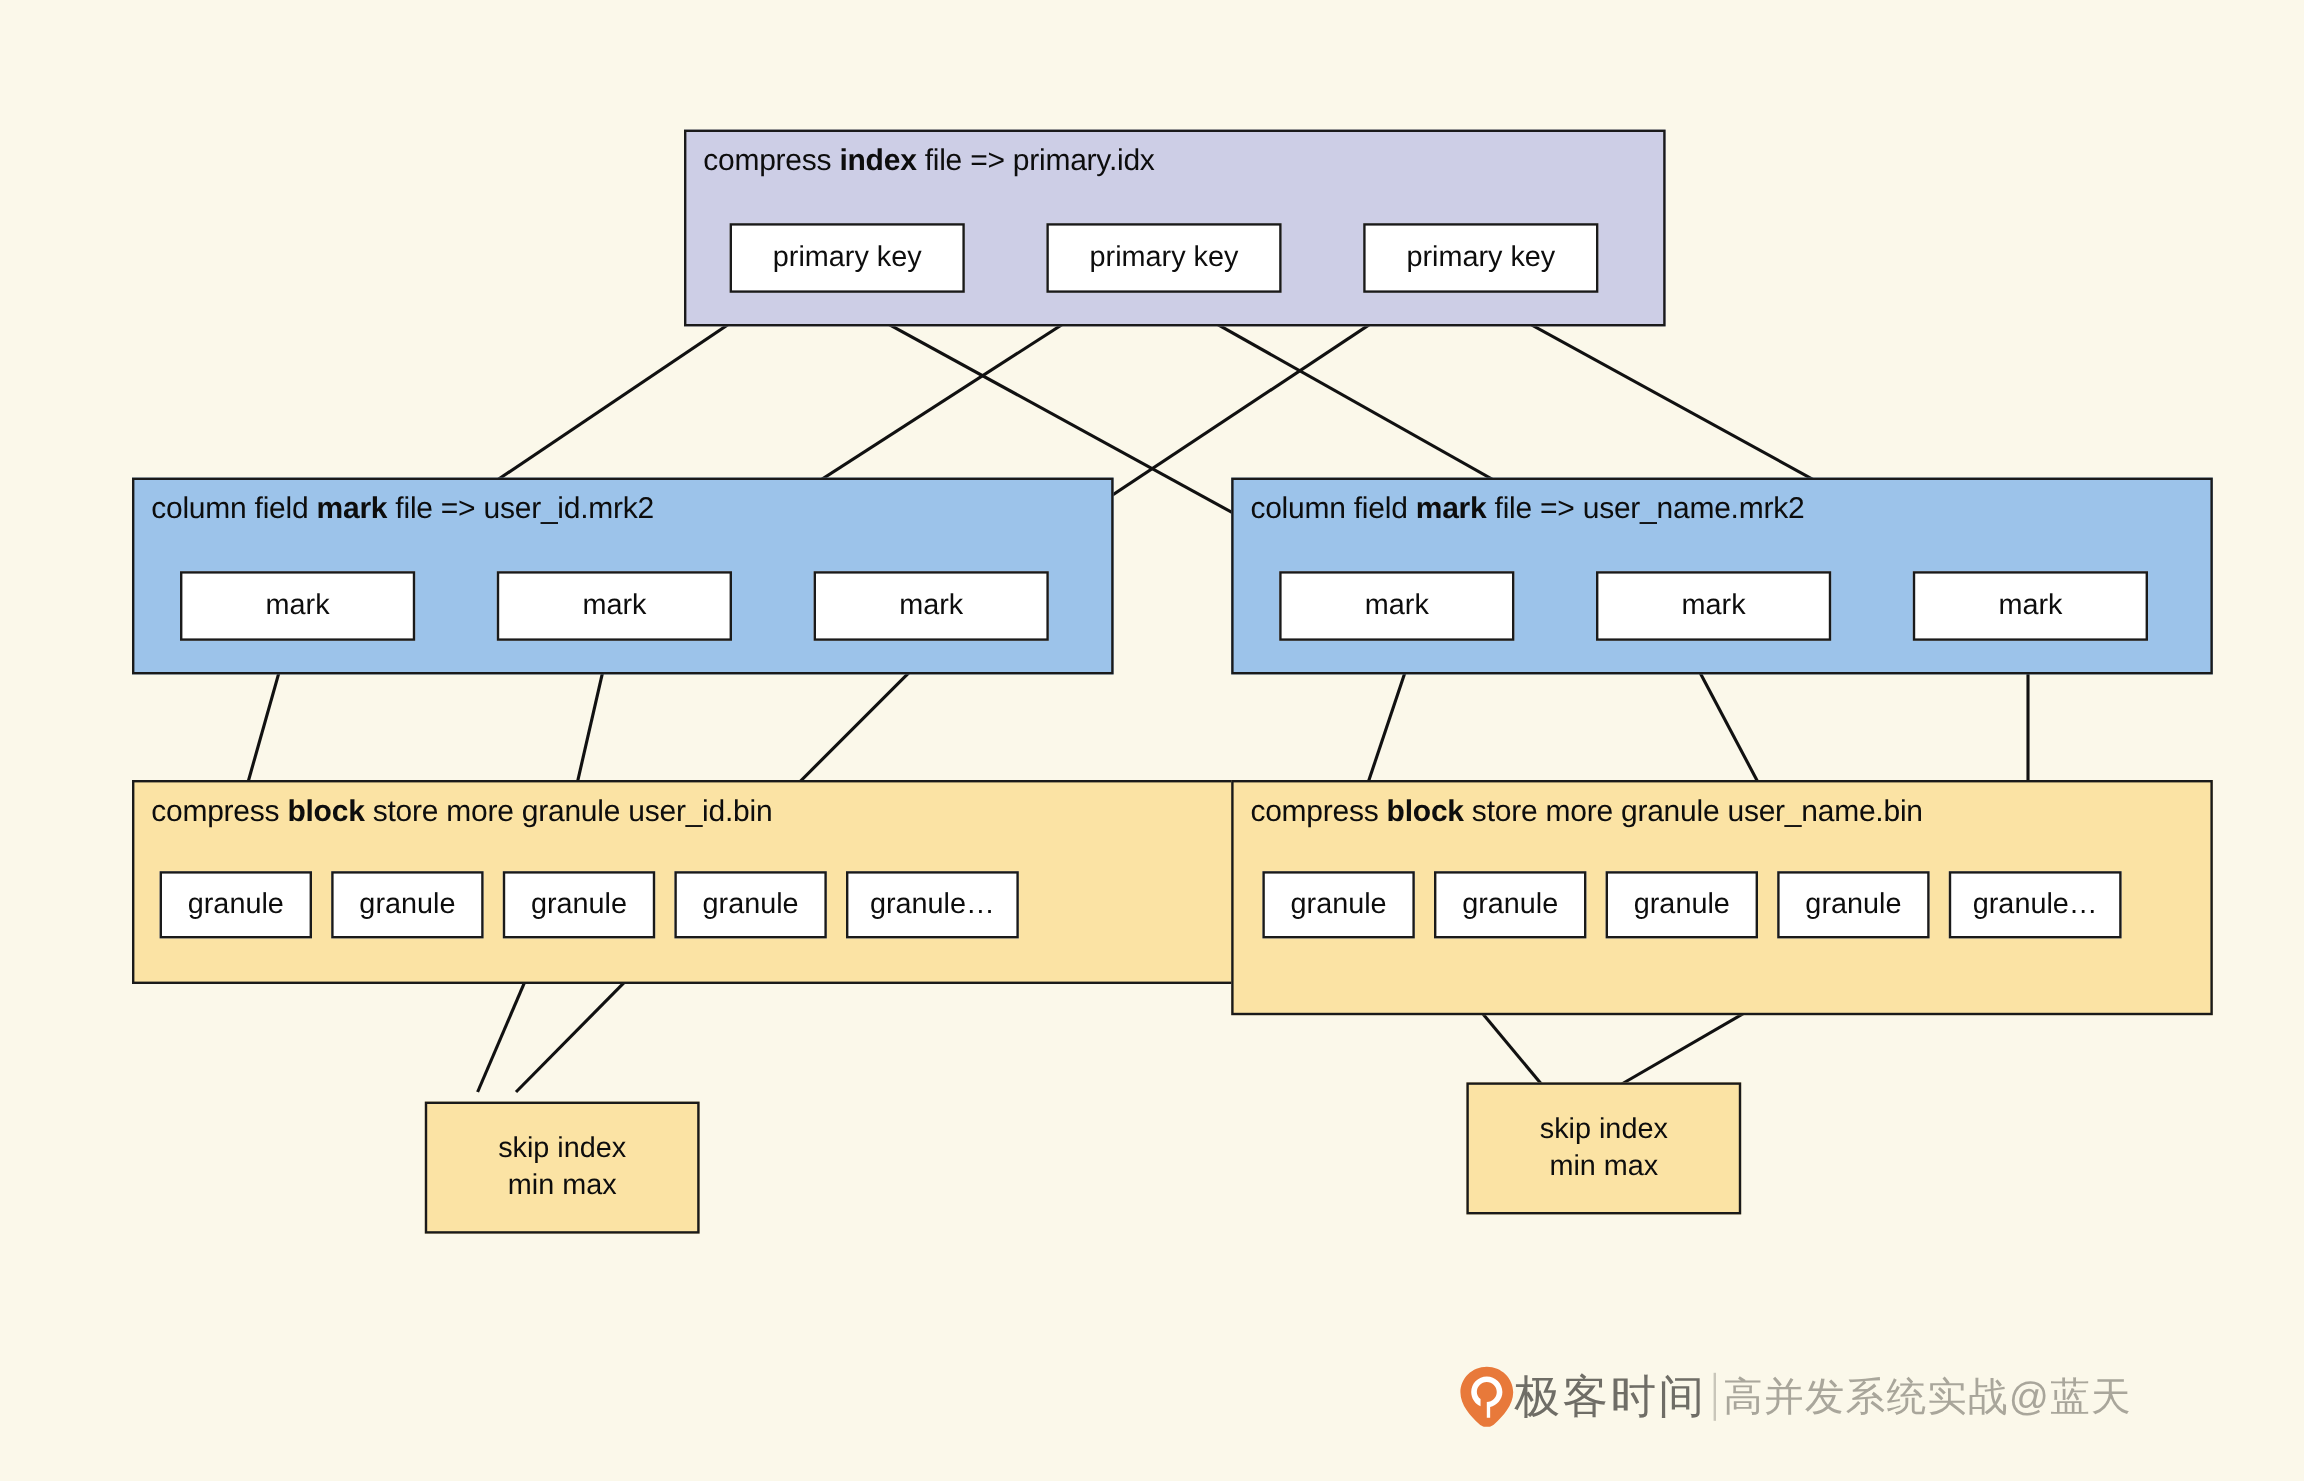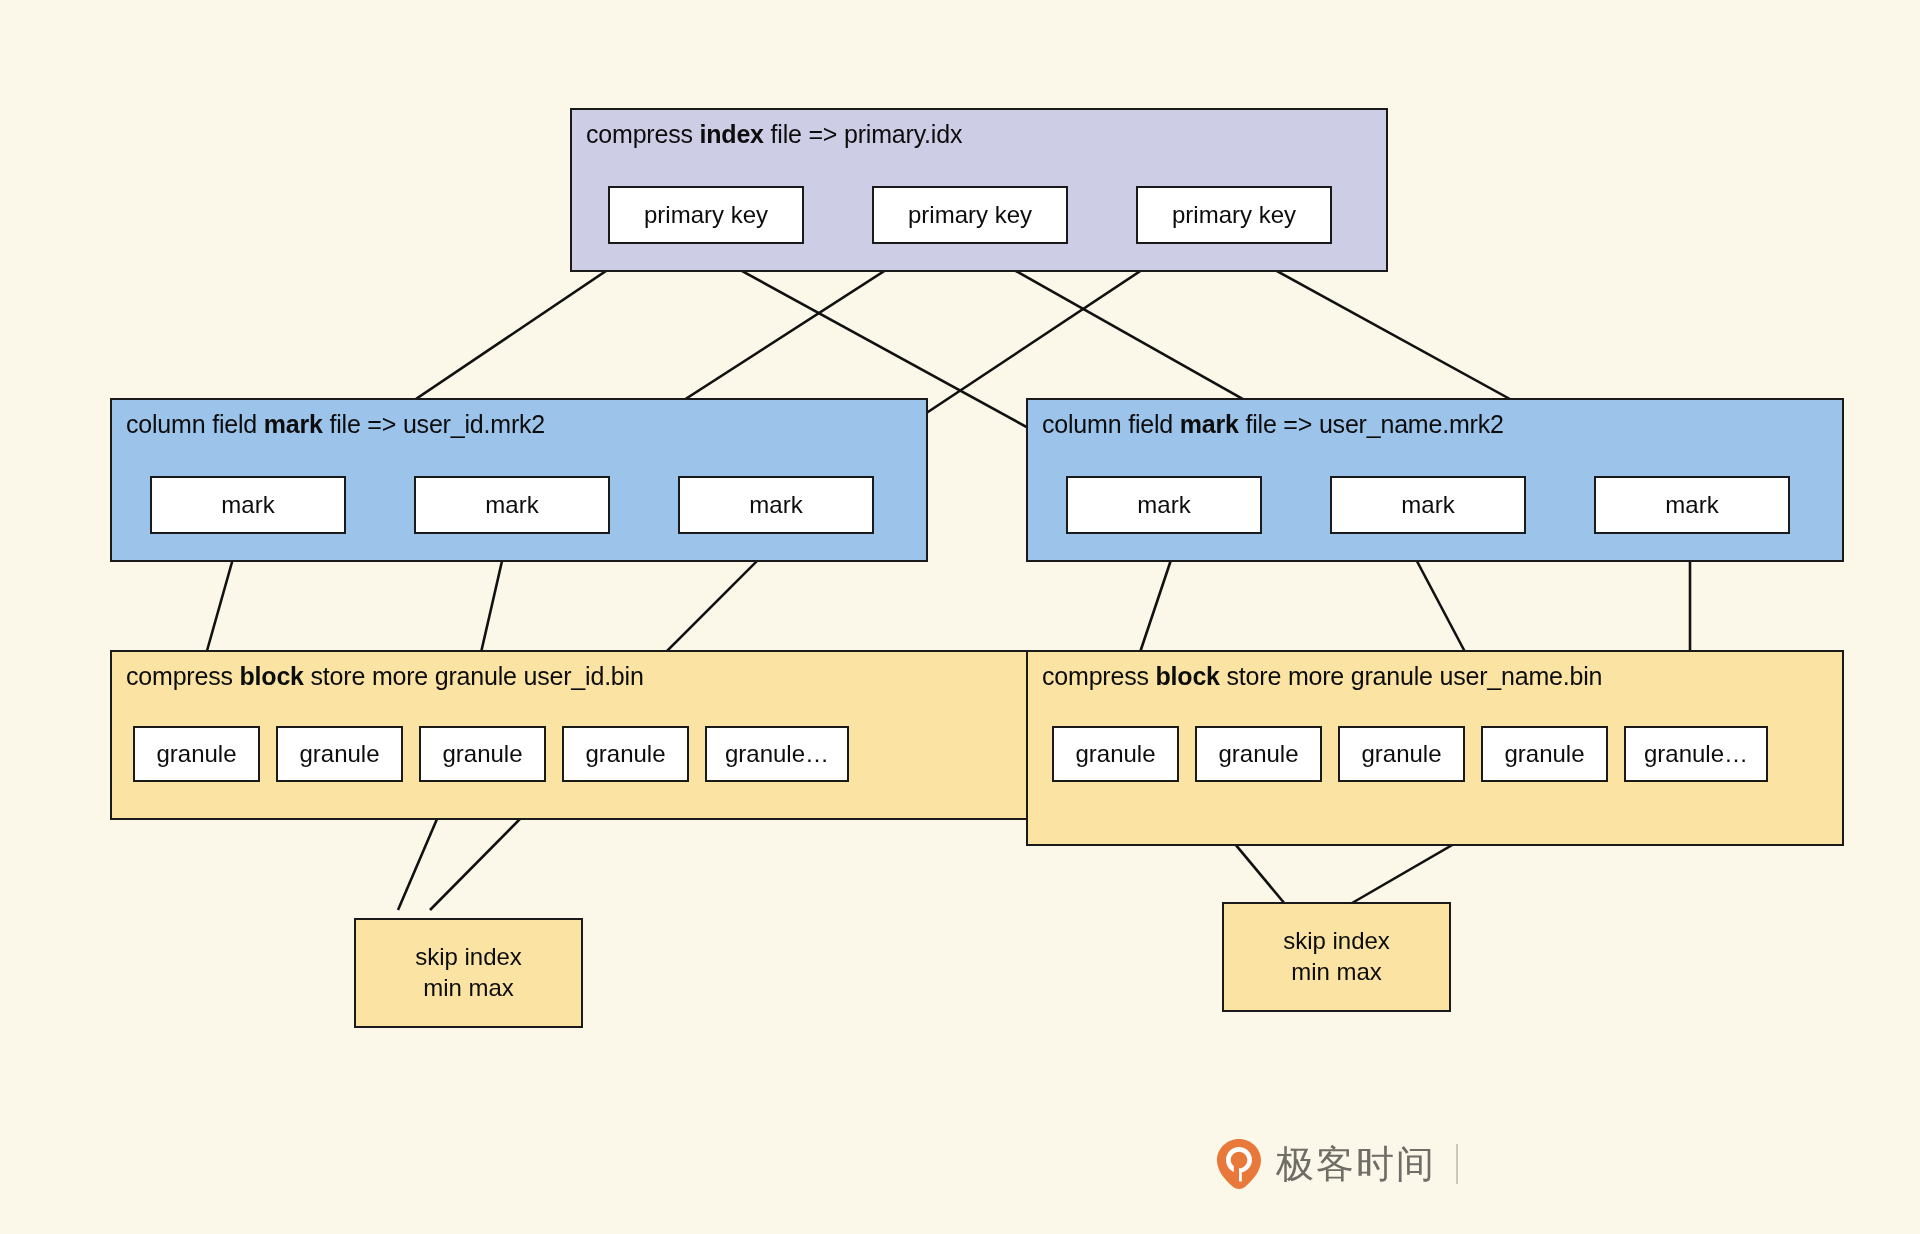--- a/index.html
+++ b/index.html
@@ -63,21 +63,20 @@
     background: #fbe3a4;
     flex-direction: column;
     line-height: 1.28;
   }
 
   
   .watermark {
     position: absolute;
     display: flex;
     align-items: center;
-    gap: 14px;
     color: #8e8c83;
   }
   .wm-logo {
     width: 46px;
     height: 52px;
   }
   .wm-brand {
     font-size: 38px;
     color: #6f6d66;
     letter-spacing: 2px;
@@ -196,15 +195,16 @@
                C19.2 50.9 20.6 51 23 51 C25.4 51 26.8 50.9 29.4 48.6
                C36.5 42.5 45 33 45 22.3 C45 10.6 35.2 1 23 1 Z" fill="#e8793a"></path>
       <path d="M23 9 C15.8 9 10 14.8 10 22 C10 27.3 13.2 31.9 17.8 33.9
                L17.8 27.9 C15.9 26.5 14.7 24.4 14.7 22 C14.7 17.4 18.4 13.7 23 13.7
                C27.6 13.7 31.3 17.4 31.3 22 C31.3 26.6 27.6 30.3 23 30.3
                L23 43.5 L25.8 43.5 L25.8 34.4 C31.4 33.2 36 28.1 36 22
                C36 14.8 30.2 9 23 9 Z" fill="#ffffff"></path>
     </svg>
     <span class="wm-brand">极客时间</span>
     <span class="wm-divider"></span>
+    <span class="wm-tag">高并发系统实战@蓝天</span>
   </div>
 
 </div>
 
 </body></html>

